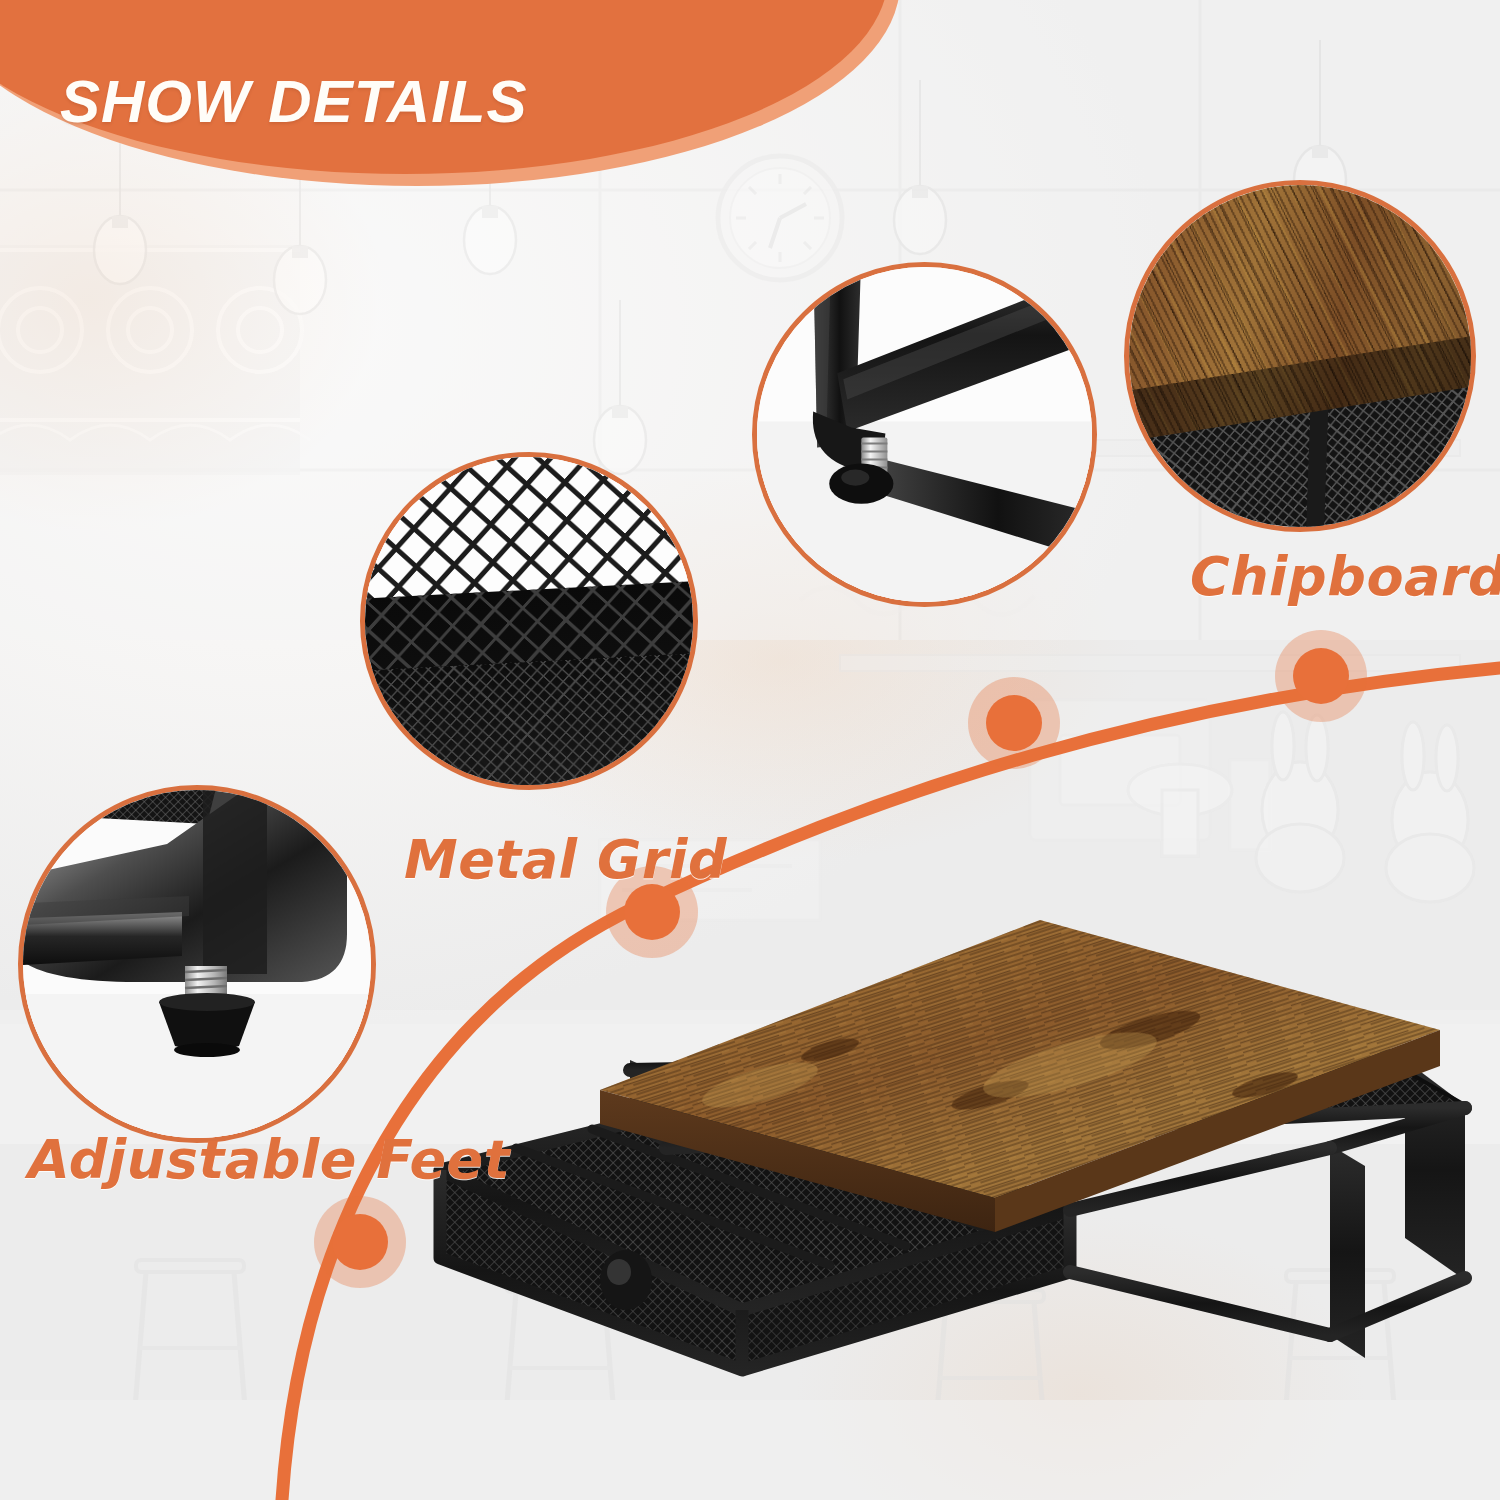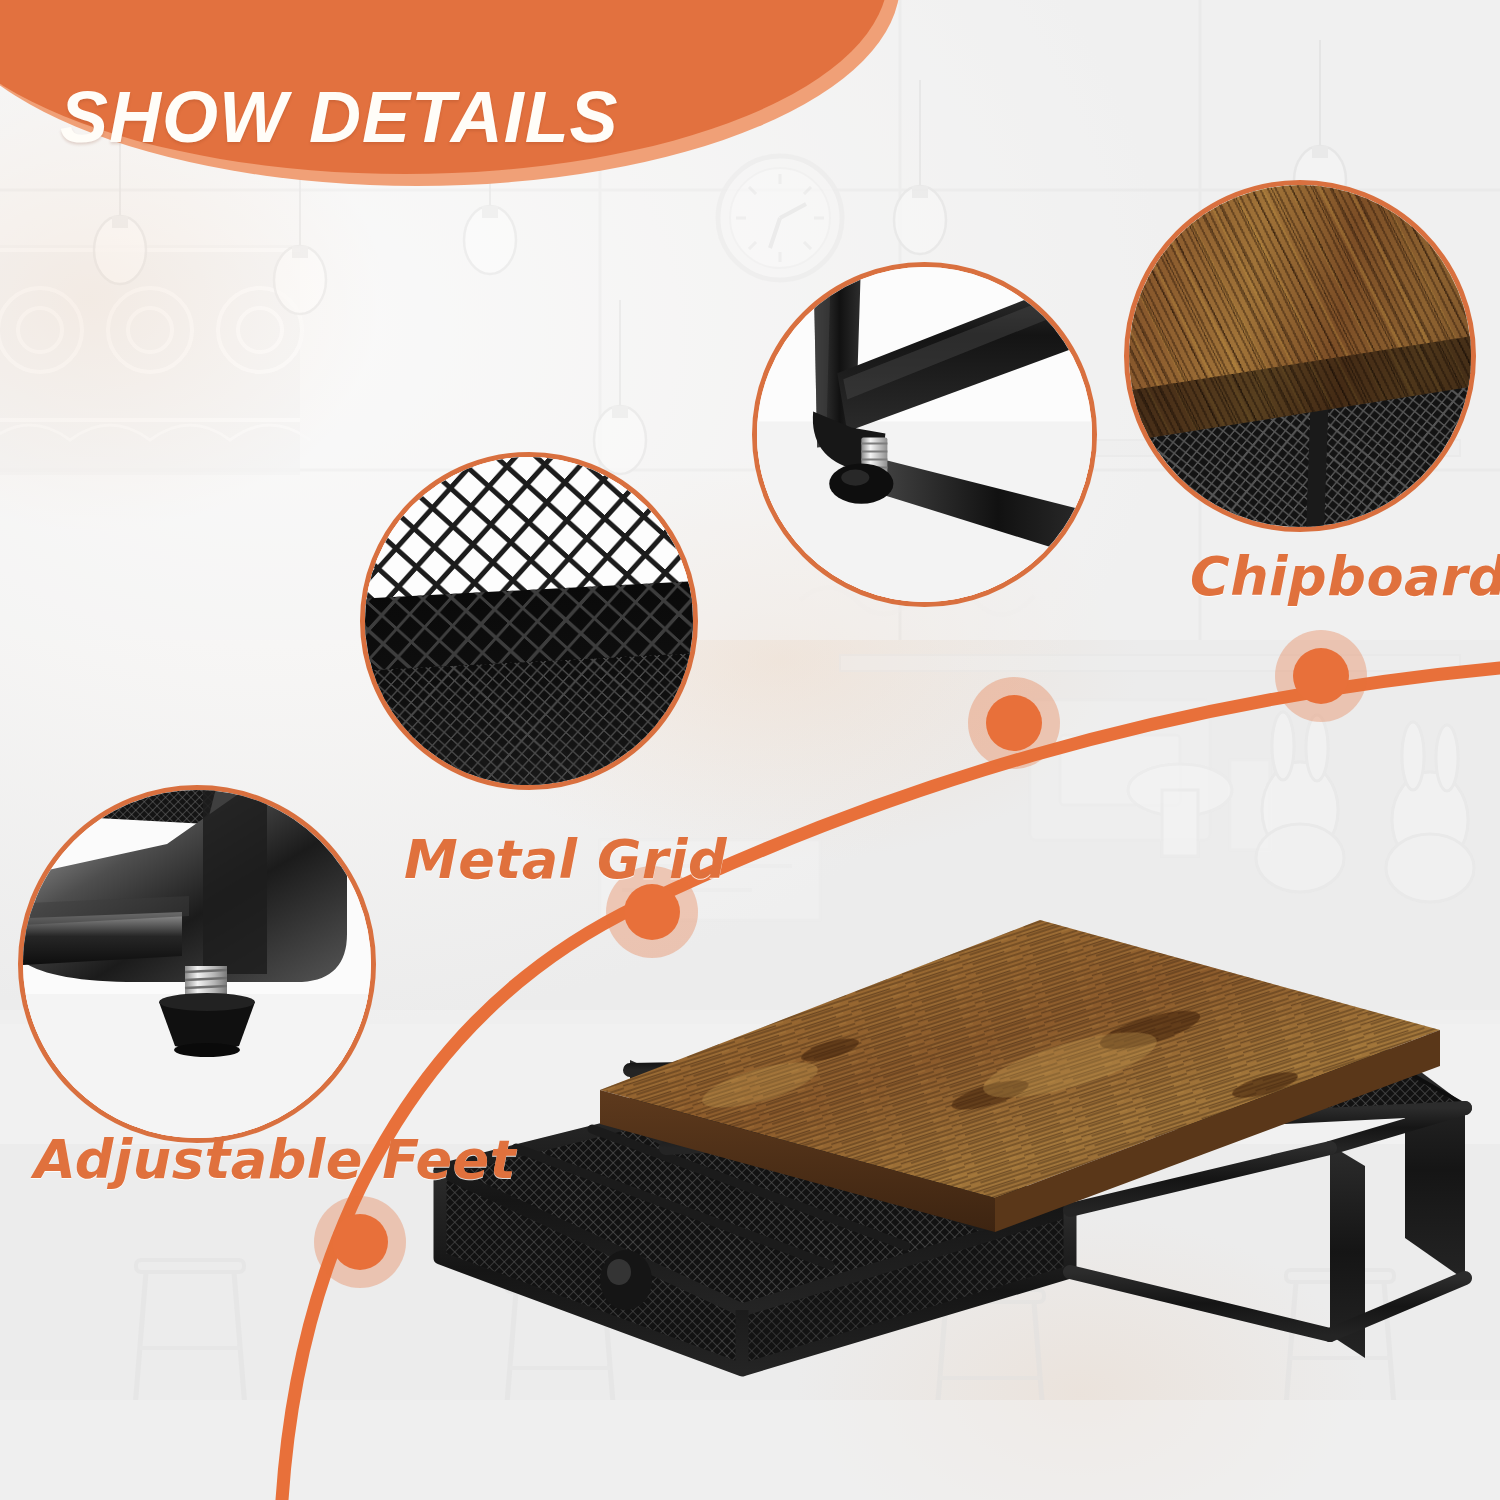--- a/index.html
+++ b/index.html
@@ -30,22 +30,22 @@
     position:absolute;left:-66px;top:-44px;width:966px;height:230px;
     background:#f0a077;border-radius:0 0 500px 500px / 0 0 210px 210px;
   }
   .banner{
     position:absolute;left:-78px;top:-56px;width:966px;height:230px;
     background:#e2713f;border-radius:0 0 500px 500px / 0 0 205px 205px;
     display:flex;align-items:flex-end;justify-content:flex-start;
   }
   .banner-title{
     color:#fffdf8;font-family:"Liberation Sans","DejaVu Sans",sans-serif;
-    font-weight:bold;font-style:italic;font-size:72px;letter-spacing:1px;
-    margin:0 0 16px 138px;white-space:nowrap;
+    font-weight:bold;font-style:italic;font-size:60px;letter-spacing:1px;
+    margin:0 0 38px 138px;white-space:nowrap;
     text-shadow:0 2px 3px rgba(120,50,20,.18);
   }
 
   
   .arc-svg{position:absolute;inset:0;pointer-events:none;}
 
   
   .inset{
     position:absolute;border-radius:50%;overflow:hidden;
     border:5px solid #d9703f;box-sizing:border-box;
@@ -384,21 +384,21 @@
         <line x1="168" y1="196" x2="210" y2="194"></line>
         <line x1="168" y1="204" x2="210" y2="202"></line>
         <line x1="168" y1="212" x2="210" y2="210"></line>
       </g>
 
       <path d="M142 218 L238 218 L222 262 Q190 272 158 262 Z" fill="#101010"></path>
       <ellipse cx="190" cy="218" rx="48" ry="9" fill="#222"></ellipse>
       <ellipse cx="190" cy="266" rx="33" ry="7" fill="#0a0a0a"></ellipse>
     </svg>
   </div>
-  <div class="label" style="left:34px;top:1128px;text-align:center;">Adjustable Feet</div>
+  <div class="label" style="left:28px;top:1128px;text-align:center;">Adjustable Feet</div>
 
   <div class="inset" style="left:360px;top:452px;width:338px;height:338px;">
     <div class="fill" style="background:#f4f4f4;">
       <div class="mesh-top"></div>
       <div class="mesh-bottom"></div>
       <div class="mesh-fine"></div>
     </div>
   </div>
   <div class="label" style="left:404px;top:796px;margin-top:32px;">Metal  Grid</div>
 

